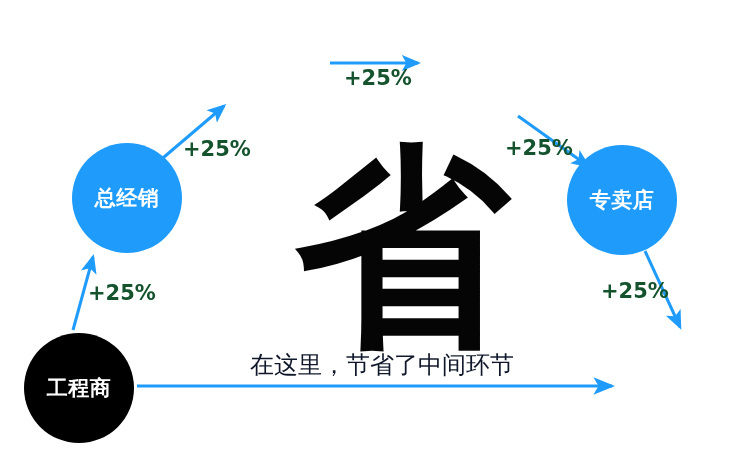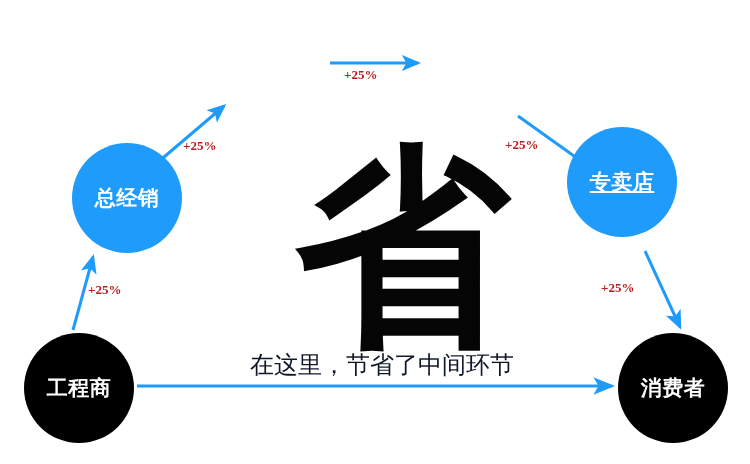--- a/index.html
+++ b/index.html
@@ -35,26 +35,25 @@
   }
   .node.blue { background: #1f9cfb; }
   .node.black { background: #000000; }
   .node-label {
     font-size: 21px;
     line-height: 1;
     color: #ffffff;
   }
   .pct {
     position: absolute;
-    color: #b91c1c;
-    font-size: 13px;
+    color: #14532d;
+    font-size: 21px;
     font-weight: bold;
     line-height: 1;
     white-space: nowrap;
-    font-family: Liberation Serif, serif;
   }
   .big-char {
     position: absolute;
     color: #050505;
     font-weight: bold;
     line-height: 1;
     font-size: 215px;
     letter-spacing: 0;
     user-select: none;
   }
@@ -96,31 +95,28 @@
   </svg>
 
   <div class="big-char" style="left:295px; top:140px;">省</div>
 
   <div class="node blue" style="left:72px; top:143px; width:110px; height:110px;">
     <span class="node-label">总经销</span>
   </div>
 
 
 
-  <div class="node blue" style="left:567px; top:127px; width:110px; height:110px;text-decoration:underline;">
+  <div class="node blue" style="left:567px; top:145px; width:110px; height:110px;">
     <span class="node-label">专卖店</span>
   </div>
 
   <div class="node black" style="left:24px; top:333px; width:110px; height:110px;">
     <span class="node-label">工程商</span>
   </div>
 
-  <div class="node black" style="left:618px; top:333px; width:110px; height:110px;">
-    <span class="node-label">消费者</span>
-  </div>
 
   <div class="pct" style="left:88px; top:283px;">+25%</div>
   <div class="pct" style="left:183px; top:139px;">+25%</div>
   <div class="pct" style="left:344px; top:68px;">+25%</div>
   <div class="pct" style="left:505px; top:138px;">+25%</div>
   <div class="pct" style="left:601px; top:281px;">+25%</div>
 
   <div class="caption" style="left:250px; top:353px;">在这里，节省了中间环节</div>
 
 </div>

